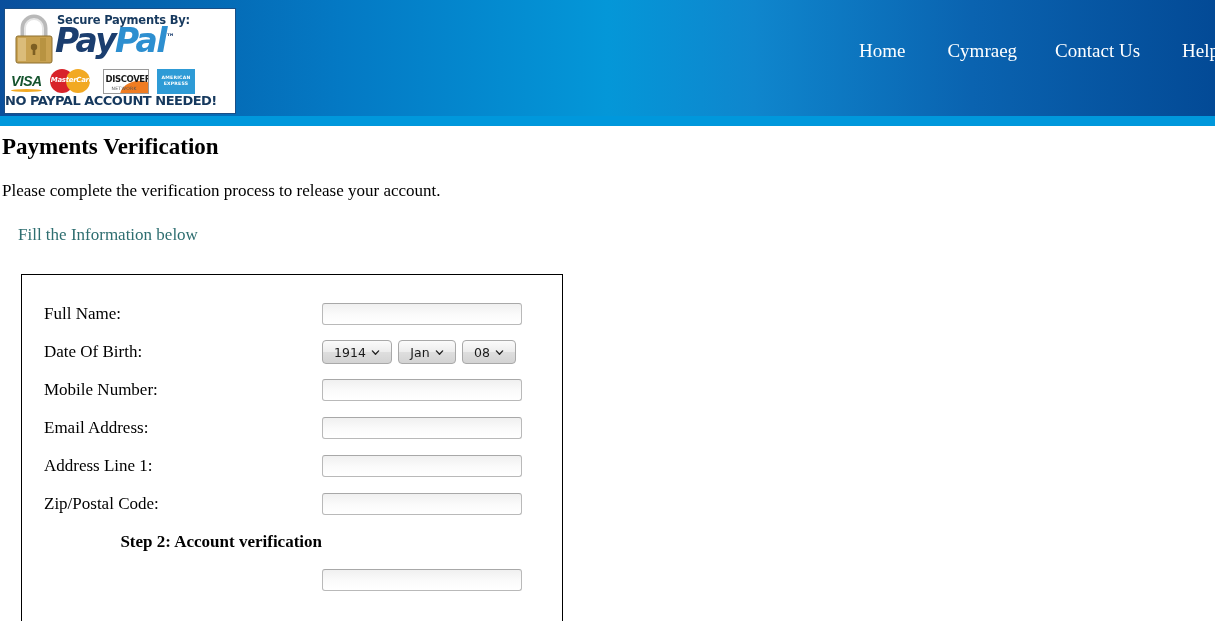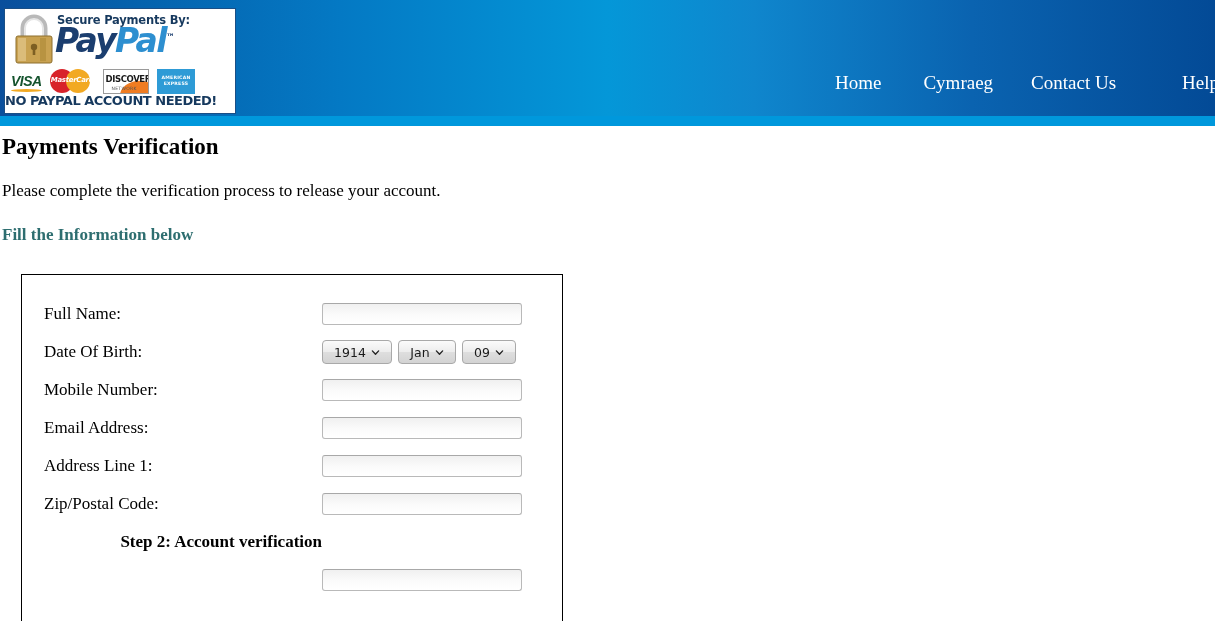--- a/index.html
+++ b/index.html
@@ -235,22 +235,22 @@
     white-space: nowrap;
   }
   .nav a {
     color: #ffffff;
     text-decoration: none;
     font-family: "Liberation Serif", "DejaVu Serif", serif;
     font-size: 19px;
     display: inline-block;
   }
   .nav a.n-home    { margin-right: 42px; }
-  .nav a.n-cymraeg { margin-right: 38px; margin-top: 32px; }
-  .nav a.n-contact { margin-right: 66px; }
+  .nav a.n-cymraeg { margin-right: 38px; }
+  .nav a.n-contact { margin-right: 42px; }
   .nav a.n-help    { margin-right: -4px; }
 
   
   .main {
     position: relative;
     padding: 0;
   }
   .page-title {
     margin: 18px 0 0 0;
     padding: 0 0 0 2px;
@@ -261,24 +261,24 @@
     line-height: 1.1;
   }
   .page-sub {
     margin: 22px 0 0 0;
     padding: 0 0 0 2px;
     font-size: 17px;
     font-family: "Liberation Serif", "DejaVu Serif", serif;
     color: #000000;
   }
   .section-head {
-    margin: 24px 0 0 0;
+    margin: 24px 0 0 16px;
     padding: 0 0 0 2px;
     font-size: 17px;
-    font-weight: bold;
+    font-weight: normal;
     font-family: "Liberation Serif", "DejaVu Serif", serif;
     color: #2e6e70;
   }
 
   
   .form-box {
     position: absolute;
     left: 21px;
     top: 140px;
     width: 542px;
@@ -461,21 +461,21 @@
               </div>
 
               <div class="sel sel-month">
                 <span>Jan</span>
                 <svg class="chev" viewBox="0 0 10 10">
                   <path d="M1.5 3.2 L5 7 L8.5 3.2" fill="none" stroke="#222" stroke-width="1.5" stroke-linecap="round" stroke-linejoin="round"></path>
                 </svg>
               </div>
 
               <div class="sel sel-day">
-                <span>09</span>
+                <span>08</span>
                 <svg class="chev" viewBox="0 0 10 10">
                   <path d="M1.5 3.2 L5 7 L8.5 3.2" fill="none" stroke="#222" stroke-width="1.5" stroke-linecap="round" stroke-linejoin="round"></path>
                 </svg>
               </div>
 
             </div>
           </td>
         </tr>
 
         <tr>

